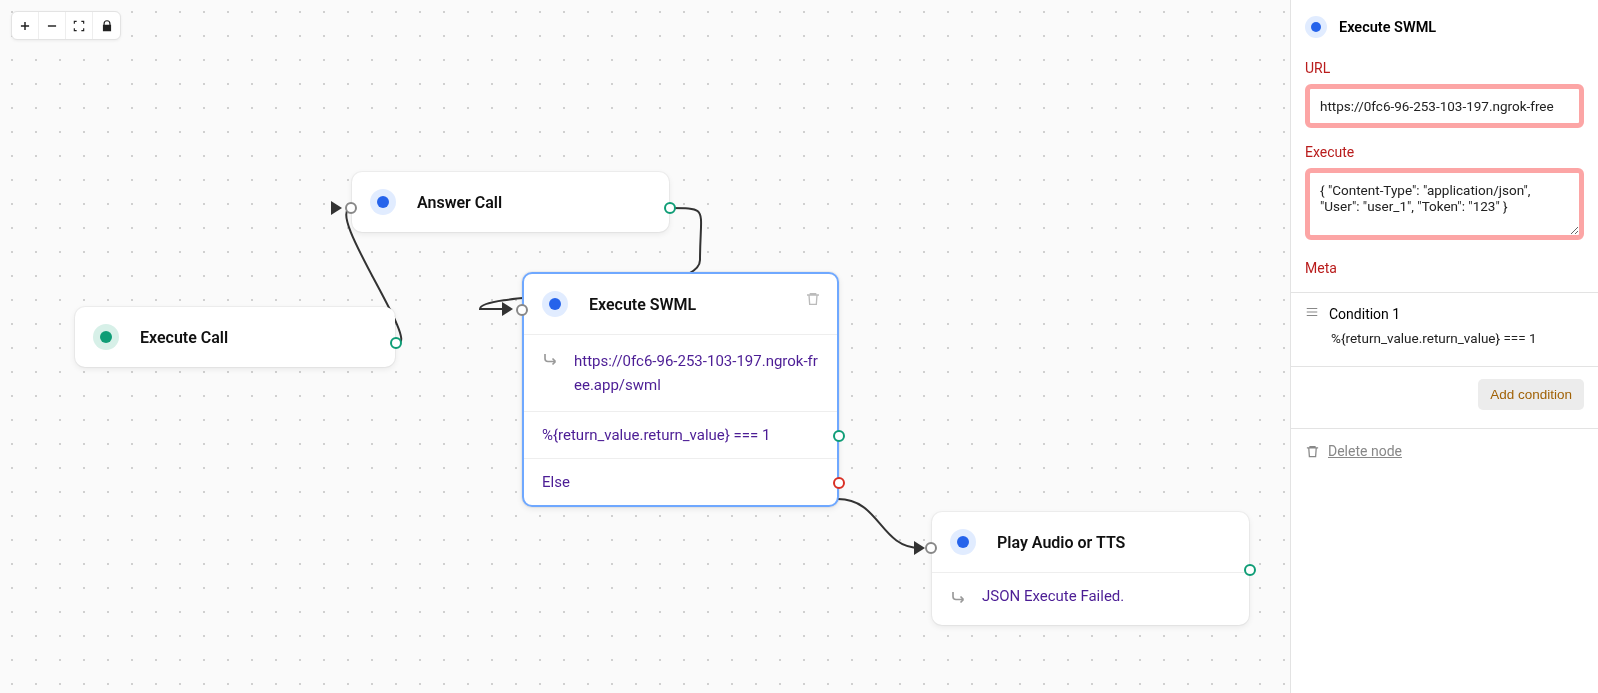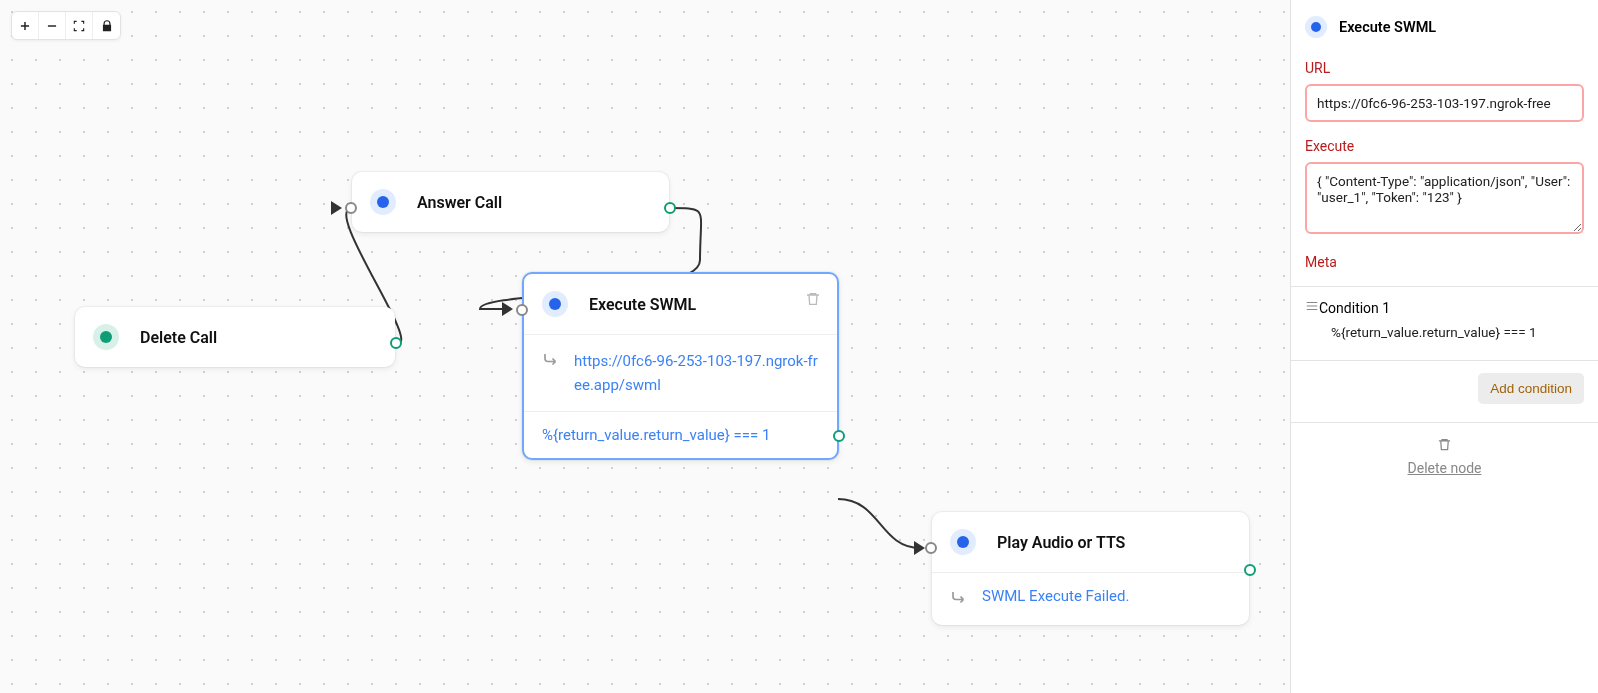--- a/index.html
+++ b/index.html
@@ -87,21 +87,21 @@
 
 
 .node.selected {
   border: 2px solid #6fa8ff;
   border-radius: 10px;
 }
 .node-section {
   border-top: 1px solid #eee;
   padding: 14px 18px;
   font-size: 15px;
-  color: #3b82f6;
+  color: #4c1d95;
   display: flex;
   gap: 14px;
   align-items: flex-start;
   position: relative;
 }
 .node-section .arrow {
   color: #999;
   flex-shrink: 0;
   margin-top: 2px;
 }
@@ -141,36 +141,37 @@
   align-items: center;
   gap: 12px;
   margin-bottom: 22px;
 }
 .sb-header .node-dot-wrap { width: 22px; height: 22px; }
 .sb-header .node-dot { width: 10px; height: 10px; }
 .sb-header-title { font-weight: 600; font-size: 14.5px; }
 .sb-label { font-size: 14px; color: #b91c1c; margin-bottom: 8px; display:block; }
 .sb-input, .sb-textarea {
   width: 100%;
-  border: 2px solid #fca5a5;
+  border: 5px solid #fca5a5;
   border-radius: 6px;
   padding: 9px 10px;
   font-size: 13.5px;
   font-family: inherit;
   color: #222;
   margin-bottom: 16px;
 }
 .sb-textarea { resize: vertical; min-height: 72px; }
 .sb-textarea::placeholder { color: #999; }
 
 .sb-divider { height: 1px; background: #e3e3e3; margin: 6px 0 0; }
 
 .cond-row {
   display: flex;
   align-items: center;
+  gap: 10px;
   padding: 12px 14px 4px;
   font-size: 14px;
 }
 .cond-row .handle { color: #888; }
 .cond-expr {
   padding: 4px 14px 14px 40px;
   font-size: 13.5px;
   color: #222;
 }
 .add-cond-row {
@@ -187,21 +188,20 @@
   cursor: pointer;
   color: #a16207;
 }
 .delete-row {
   padding: 14px;
   display: flex;
   align-items: center;
   gap: 8px;
   color: #888;
   font-size: 14px;
-  flex-direction: column;
 }
 .delete-row span { text-decoration: underline; cursor: pointer; }
 
 
 .arrowhead {
   position: absolute;
   width: 0; height: 0;
   border-top: 7px solid transparent;
   border-bottom: 7px solid transparent;
   border-left: 11px solid #333;
@@ -240,21 +240,21 @@
   <path d="M 398 343 C 420 343, 322 208, 352 208" stroke="#333" stroke-width="2" fill="none"></path>
   <path d="M 670 208 C 710 208, 700 208, 700 260 C 700 300, 480 290, 480 309 C 480 309, 490 309, 510 309" stroke="#333" stroke-width="2" fill="none"></path>
   <path d="M 838 499 C 880 499, 880 548, 920 548" stroke="#333" stroke-width="2" fill="none"></path>
 </svg>
 
 <div class="node" style="left:75px; top:307px; width:320px;">
   <div class="node-header">
     <div class="node-dot-wrap teal-wrap">
         <div class="node-dot teal-dot"></div>
       </div>
-    <div class="node-title">Delete Call</div>
+    <div class="node-title">Execute Call</div>
   </div>
   <div class="port port-green" style="right:-7px; top:30px;"></div>
 </div>
 
 <div class="node" style="left:352px; top:172px; width:317px;">
   <div class="node-header">
     <div class="node-dot-wrap blue-wrap">
         <div class="node-dot blue-dot"></div>
       </div>
     <div class="node-title">Answer Call</div>
@@ -281,38 +281,42 @@
       <svg width="18" height="18" viewBox="0 0 24 24" fill="none" stroke="currentColor" stroke-width="2.2">
           <path d="M4 4v6a4 4 0 004 4h10m0 0l-4-4m4 4l-4 4"></path>
         </svg>
     </span>
     <span class="node-url">https://0fc6-96-253-103-197.ngrok-free.app/swml</span>
   </div>
   <div class="node-section" style="justify-content:space-between;">
     <span>%{return_value.return_value} === 1</span>
     <div class="port port-green" style="right:-8px; top:18px;"></div>
   </div>
+  <div class="node-section">
+    <span>Else</span>
+    <div class="port port-red" style="right:-8px; top:18px;"></div>
+  </div>
   <div class="port port-grey" style="left:-8px; top:30px;"></div>
 </div>
 <div class="arrowhead" style="left:502px; top:302px;"></div>
 
 <div class="node" style="left:932px; top:512px; width:317px;">
   <div class="node-header">
     <div class="node-dot-wrap blue-wrap">
         <div class="node-dot blue-dot"></div>
       </div>
     <div class="node-title">Play Audio or TTS</div>
   </div>
   <div class="node-section">
     <span class="arrow">
       <svg width="18" height="18" viewBox="0 0 24 24" fill="none" stroke="currentColor" stroke-width="2.2">
           <path d="M4 4v6a4 4 0 004 4h10m0 0l-4-4m4 4l-4 4"></path>
         </svg>
     </span>
-    <span>SWML Execute Failed.</span>
+    <span>JSON Execute Failed.</span>
   </div>
   <div class="port port-grey" style="left:-7px; top:30px;"></div>
   <div class="port port-green" style="right:-7px; top:52px;"></div>
 </div>
 <div class="arrowhead" style="left:914px; top:541px;"></div>
 
 <div class="sidebar">
   <div class="sb-section">
     <div class="sb-header">
       <div class="node-dot-wrap blue-wrap">

